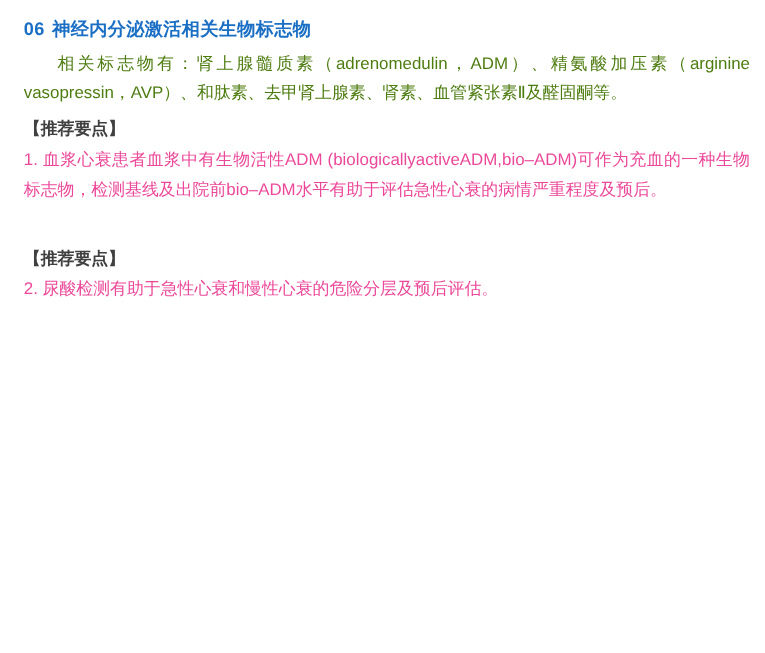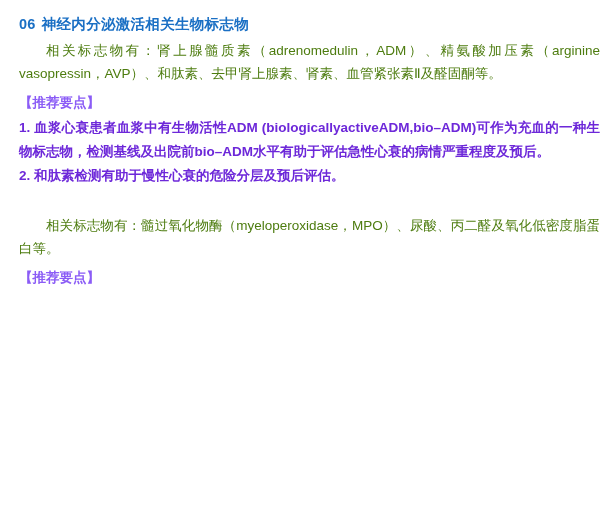--- a/index.html
+++ b/index.html
@@ -40,56 +40,54 @@
     line-height: 1.75;
     color: #4d7c0f;
     text-align: justify;
     text-justify: inter-ideograph;
     margin: 0;
     text-indent: 2em;
   }
   .points-label {
     font-size: 13.5px;
     font-weight: bold;
-    color: #8b5cf6;
+    color: #404040;
     line-height: 1.9;
     margin: 4px 0 0 0;
     font-family: Liberation Serif, serif;
   }
   .point-item {
     font-size: 13.5px;
     line-height: 1.78;
-    color: #6d28d9;
+    color: #ec4899;
     text-align: justify;
     text-justify: inter-ideograph;
     margin: 0;
-    font-weight: bold;
   }
   .gap {
     height: 26px;
   }
   .sec-07 {
     margin-top: 0;
   }
 </style>
 </head>
 <body>
 
 <div class="page">
 
   <div class="section">
     <div class="sec-heading">
       <span class="num">06</span><span>神经内分泌激活相关生物标志物</span>
     </div>
     <p class="body-par">相关标志物有：肾上腺髓质素（adrenomedulin，ADM）、精氨酸加压素（arginine vasopressin，AVP）、和肽素、去甲肾上腺素、肾素、血管紧张素Ⅱ及醛固酮等。</p>
     <div class="points-label">【推荐要点】</div>
     <p class="point-item">1. 血浆心衰患者血浆中有生物活性ADM (biologicallyactiveADM,bio–ADM)可作为充血的一种生物标志物，检测基线及出院前bio–ADM水平有助于评估急性心衰的病情严重程度及预后。</p>
-    <p class="point-item">2. 和肽素检测有助于慢性心衰的危险分层及预后评估。</p>
   </div>
 
   <div class="gap"></div>
 
   <div class="section sec-07">
-    <p class="body-par">相关标志物有：髓过氧化物酶（myeloperoxidase，MPO）、尿酸、丙二醛及氧化低密度脂蛋白等。</p>
     <div class="points-label">【推荐要点】</div>
+    <p class="point-item">2. 尿酸检测有助于急性心衰和慢性心衰的危险分层及预后评估。</p>
   </div>
 
 </div>
 
 </body></html>

